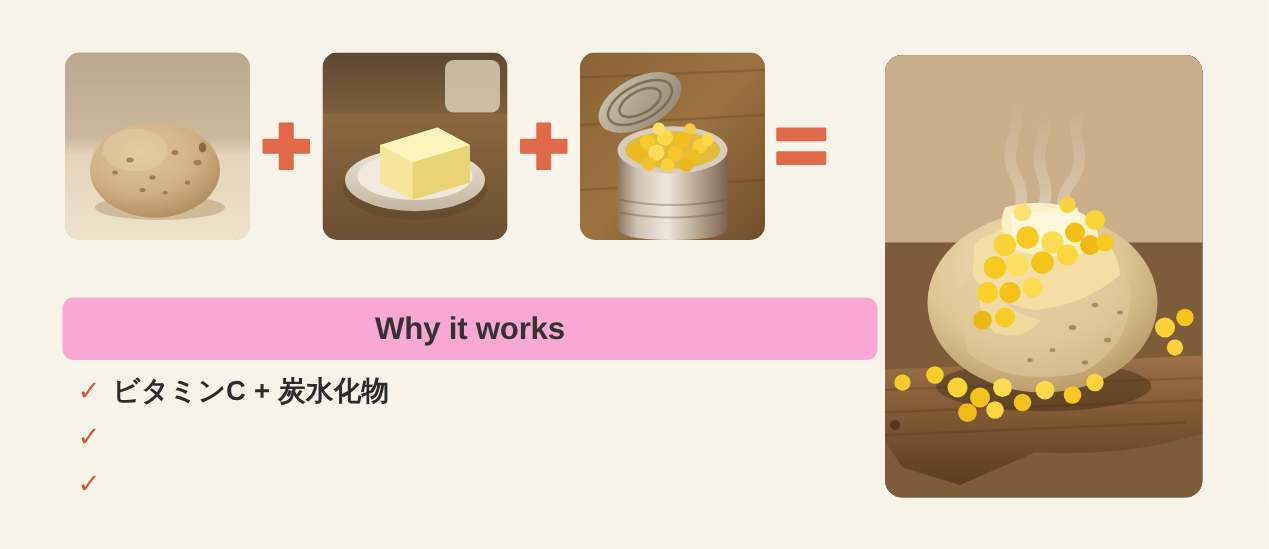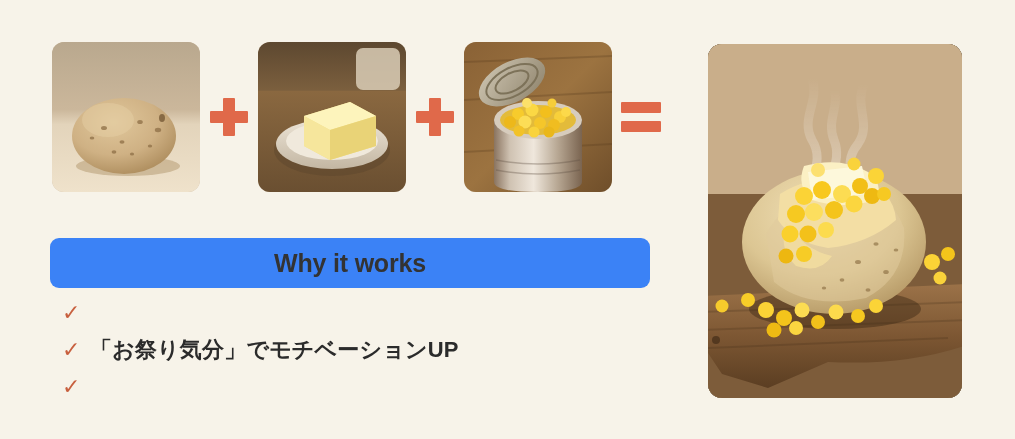--- a/index.html
+++ b/index.html
@@ -79,23 +79,23 @@
     border-radius: 1px;
   }
   .op-equals::before { top: 0; }
   .op-equals::after  { top: 19px; }
 
   
   #why-banner {
     position: absolute;
     left: 50px;
     top: 238px;
-    width: 600px;
+    width: 652px;
     height: 50px;
-    background: #3b82f6;
+    background: #f9a8d4;
     border-radius: 9px;
     display: flex;
     align-items: center;
     justify-content: center;
   }
   #why-banner-title {
     font-size: 25px;
     font-weight: bold;
     color: #333333;
     letter-spacing: -0.2px;
@@ -283,25 +283,25 @@
   </div>
 
   <div id="why-banner">
     <span id="why-banner-title">Why it works</span>
   </div>
 
   <div id="benefits-list">
 
     <div class="benefit-row">
       <span class="check-icon">✓</span>
+      <span class="benefit-text">ビタミンC + 炭水化物</span>
     </div>
 
     <div class="benefit-row">
       <span class="check-icon">✓</span>
-      <span class="benefit-text">「お祭り気分」でモチベーションUP</span>
     </div>
 
     <div class="benefit-row">
       <span class="check-icon">✓</span>
     </div>
 
   </div>
 
   <div id="hero-photo">
     <svg class="photo-svg" viewBox="0 0 254 354" preserveAspectRatio="none" aria-hidden="true">

